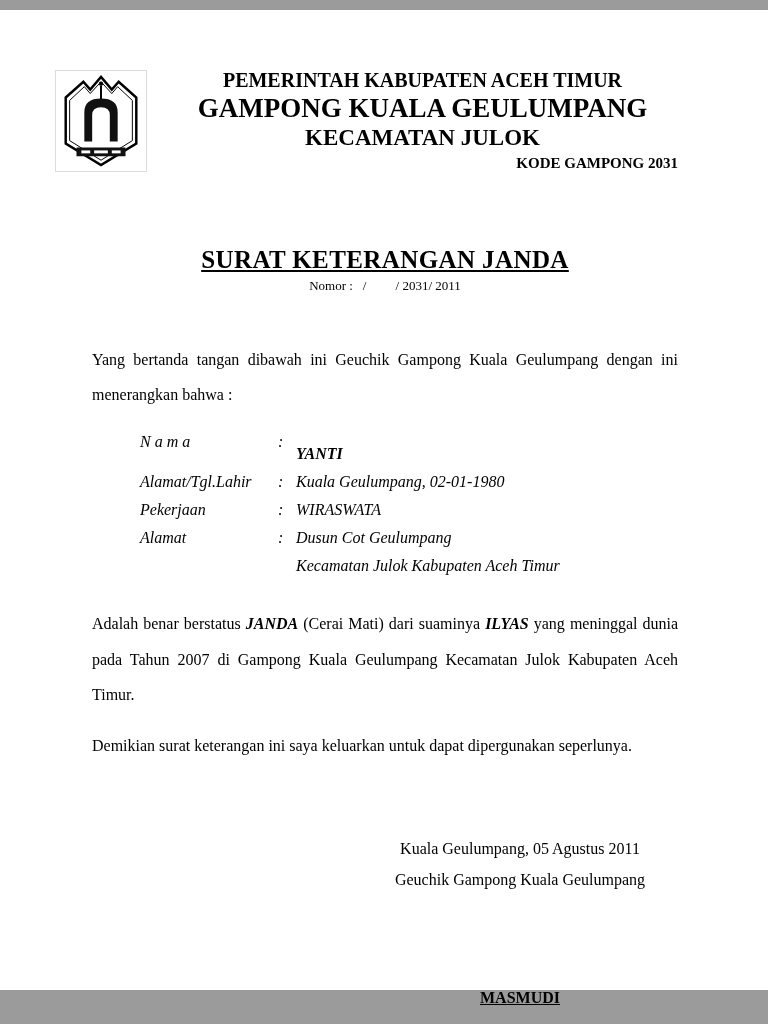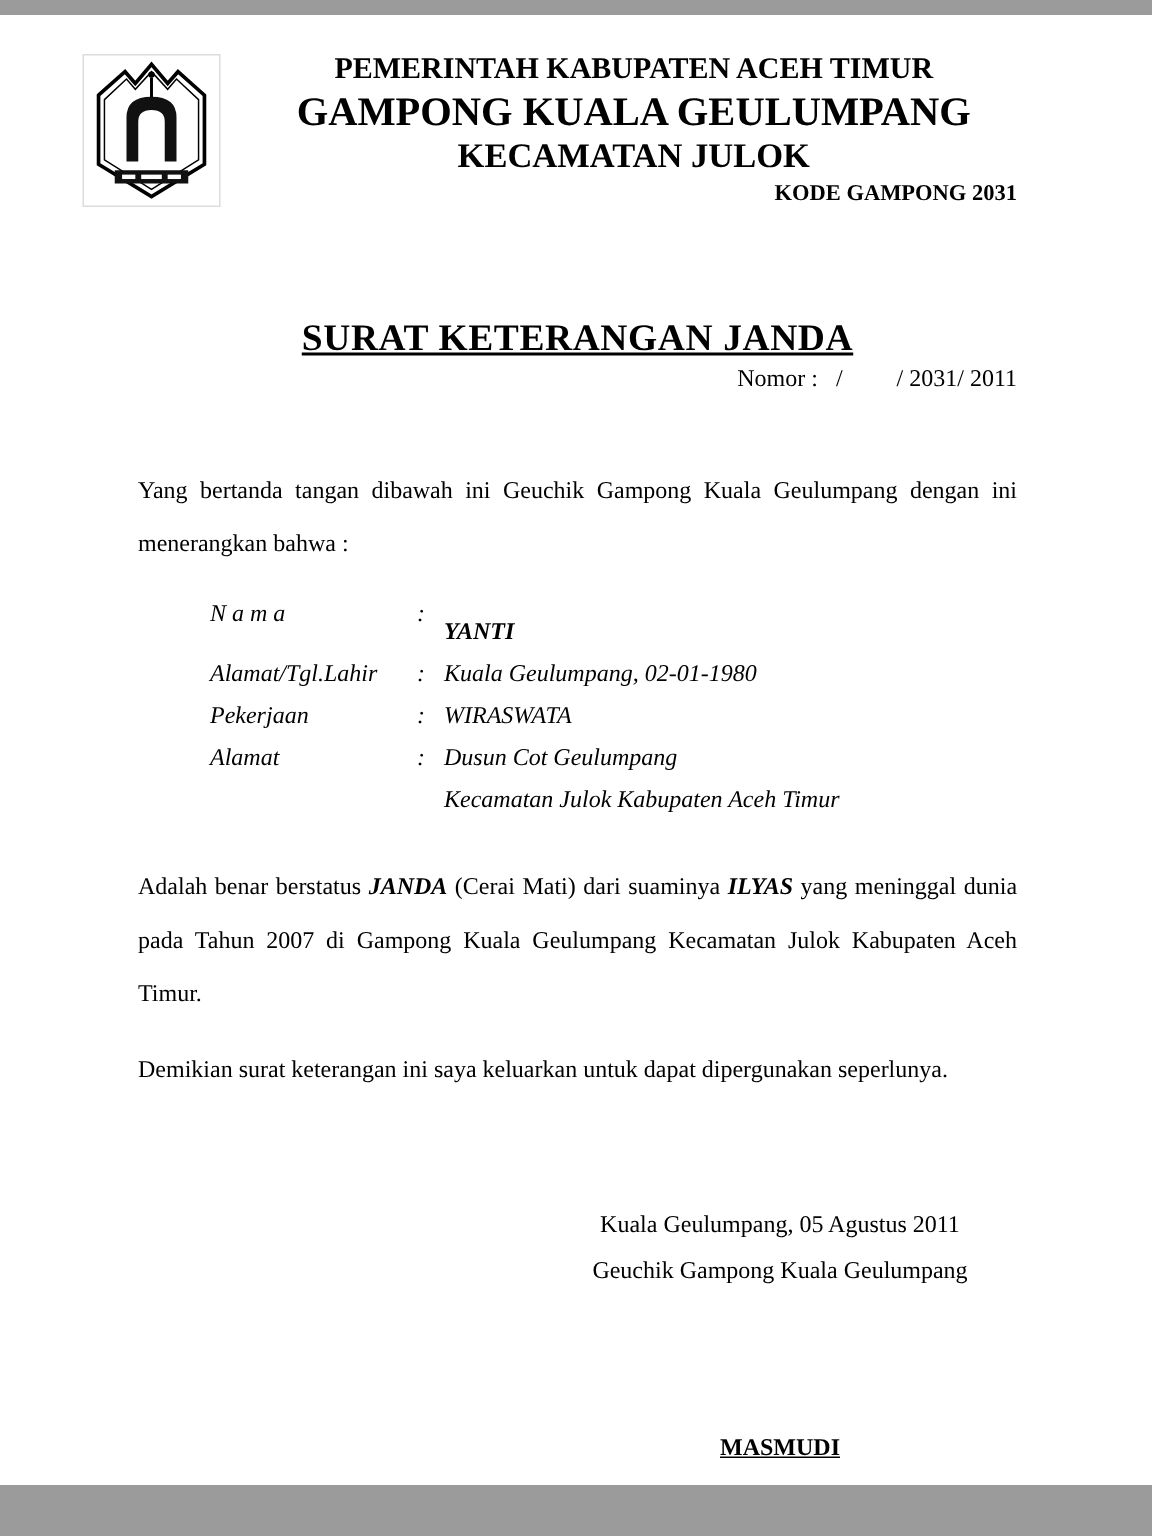--- a/index.html
+++ b/index.html
@@ -10,21 +10,21 @@
     height: 1024px;
     overflow: hidden;
   }
   .page {
     position: relative;
     width: 768px;
     height: 980px;
     margin: 10px auto 0;
     background: #ffffff;
     box-sizing: border-box;
-    padding: 24px 90px 0 92px;
+    padding: 58px 90px 0 92px;
     color: #000;
     font-family: "Liberation Serif", "DejaVu Serif", serif;
     font-size: 16px;
   }
   .header { position: relative; min-height: 112px; }
   .emblem-box {
     position: absolute;
     left: -37px;
     top: 2px;
     width: 92px;
@@ -42,22 +42,21 @@
   .title-block { margin-top: 66px; text-align: center; }
   .doc-title {
     font-size: 25px;
     font-weight: bold;
     text-decoration: underline;
     letter-spacing: 0.4px;
   }
   .nomor {
     margin-top: 4px;
     white-space: pre;
-    font-size: 16px;
-    text-align: right;
+    font-size: 13px;
   }
 
   .para {
     text-align: justify;
     line-height: 2.2;
   }
   .opening { margin-top: 48px; }
 
   .fields { margin-top: 10px; margin-left: 48px; }
   .field-row { display: flex; line-height: 28px; font-style: italic; }

